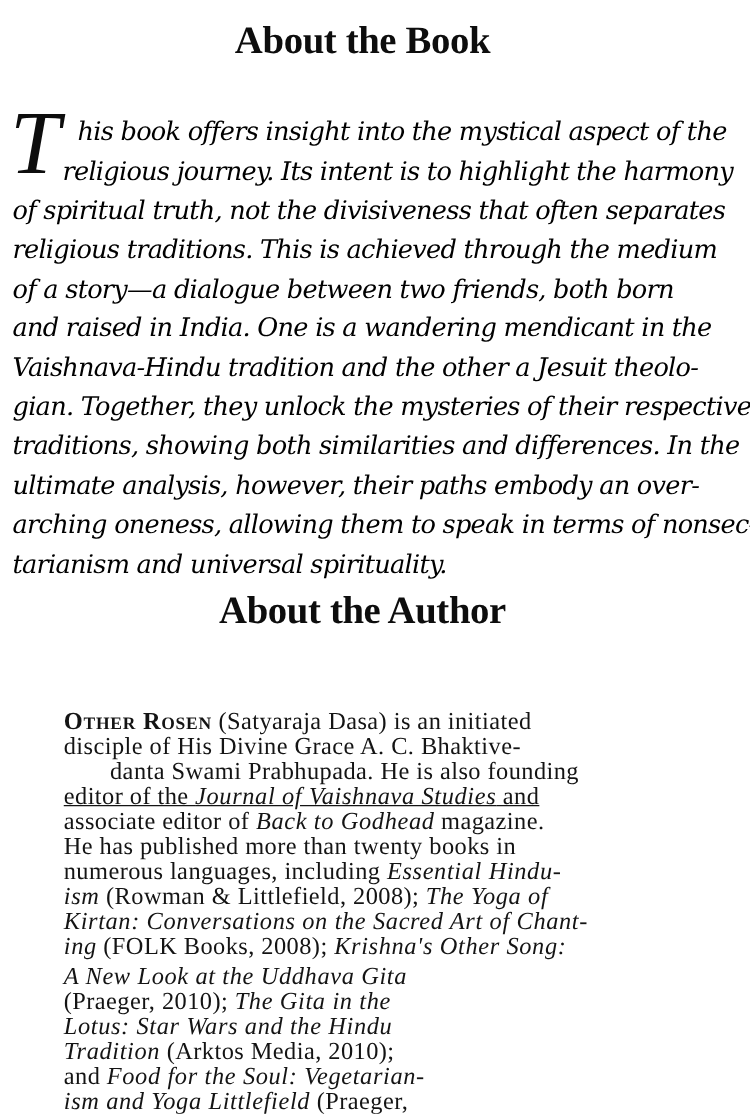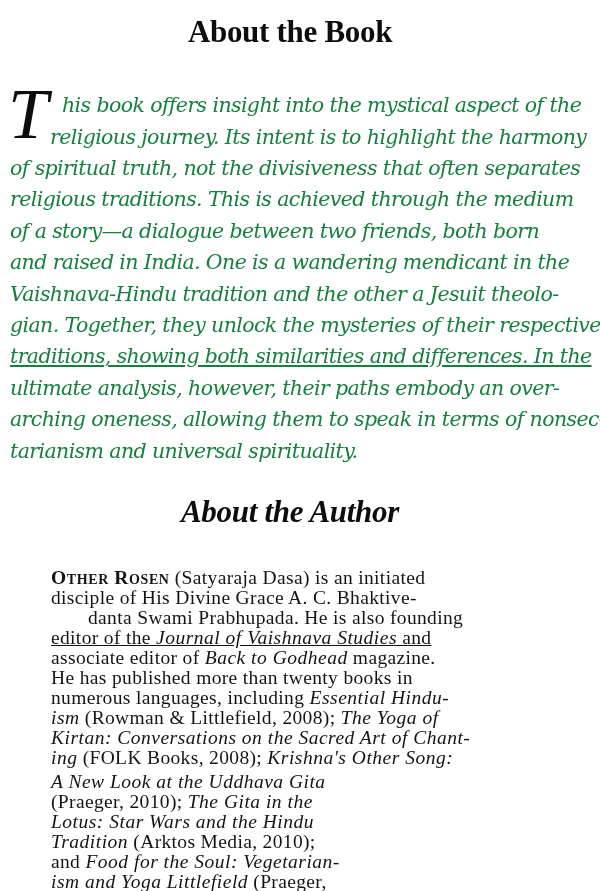--- a/index.html
+++ b/index.html
@@ -5,21 +5,21 @@
   html, body { margin: 0; padding: 0; background: #ffffff; }
   body { width: 600px; height: 891px; position: relative; overflow: hidden; color: #111111; }
   .h {
     position: absolute; left: 0; width: 580px; text-align: center;
     font-family: "Liberation Serif", "DejaVu Serif", serif; font-weight: bold;
     font-size: 31px; letter-spacing: -0.3px; color: #0d0d0d; margin: 0;
   }
   .book-line {
     position: absolute; left: 10px; white-space: nowrap;
     font-family: "DejaVu Serif", "Liberation Serif", serif; font-style: italic;
-    font-size: 20.5px; letter-spacing: -0.6px; color: #15803d; line-height: 26px;
+    font-size: 20.5px; letter-spacing: -0.6px; color: #000000; line-height: 26px;
   }
   .dropcap {
     position: absolute; left: 8px; top: 78px;
     font-family: "Liberation Serif", "DejaVu Serif", serif; font-style: italic;
     font-size: 72px; line-height: 72px; color: #0d0d0d;
   }
   .auth-line {
     position: absolute; left: 51px; white-space: nowrap;
     font-family: "Liberation Serif", "DejaVu Serif", serif;
     font-size: 19.5px; letter-spacing: 0.35px; color: #141414; line-height: 20px;
@@ -35,27 +35,27 @@
 <div>
   <span class="dropcap">T</span>
   <div class="book-line" style="top:92px;left:62px;">his book offers insight into the mystical aspect of the</div>
   <div class="book-line" style="top:124px;left:50px;">religious journey. Its intent is to highlight the harmony</div>
   <div class="book-line" style="top:155px;">of spiritual truth, not the divisiveness that often separates</div>
   <div class="book-line" style="top:186px;">religious traditions. This is achieved through the medium</div>
   <div class="book-line" style="top:218px;text-align:center;">of a story—a dialogue between two friends, both born</div>
   <div class="book-line" style="top:249px;">and raised in India. One is a wandering mendicant in the</div>
   <div class="book-line" style="top:281px;">Vaishnava-Hindu tradition and the other a Jesuit theolo-</div>
   <div class="book-line" style="top:312px;">gian. Together, they unlock the mysteries of their respective</div>
-  <div class="book-line" style="top:343px;text-decoration:underline;">traditions, showing both similarities and differences. In the</div>
+  <div class="book-line" style="top:343px;">traditions, showing both similarities and differences. In the</div>
   <div class="book-line" style="top:375px;">ultimate analysis, however, their paths embody an over-</div>
   <div class="book-line" style="top:406px;">arching oneness, allowing them to speak in terms of nonsec-</div>
   <div class="book-line" style="top:438px;">tarianism and universal spirituality.</div>
 </div>
 
-<h2 class="h" style="top:494px;font-style:italic;">About the Author</h2>
+<h2 class="h" style="top:470px;">About the Author</h2>
 
 <div>
   <div class="auth-line" style="top:568px;"><span class="sc">Other Rosen</span><span> (Satyaraja Dasa) is an initiated</span></div>
   <div class="auth-line" style="top:588px;">disciple of His Divine Grace A. C. Bhaktive-</div>
   <div class="auth-line" style="top:608px;margin-left:37px;">danta Swami Prabhupada. He is also founding</div>
   <div class="auth-line" style="top:628px;text-decoration:underline;"><span>editor of the </span><i>Journal of Vaishnava Studies</i><span> and</span></div>
   <div class="auth-line" style="top:648px;"><span>associate editor of </span><i>Back to Godhead</i><span> magazine.</span></div>
   <div class="auth-line" style="top:668px;">He has published more than twenty books in</div>
   <div class="auth-line" style="top:688px;"><span>numerous languages, including </span><i>Essential Hindu-</i></div>
   <div class="auth-line" style="top:708px;"><i>ism</i><span> (Rowman &amp; Littlefield, 2008); </span><i>The Yoga of</i></div>

